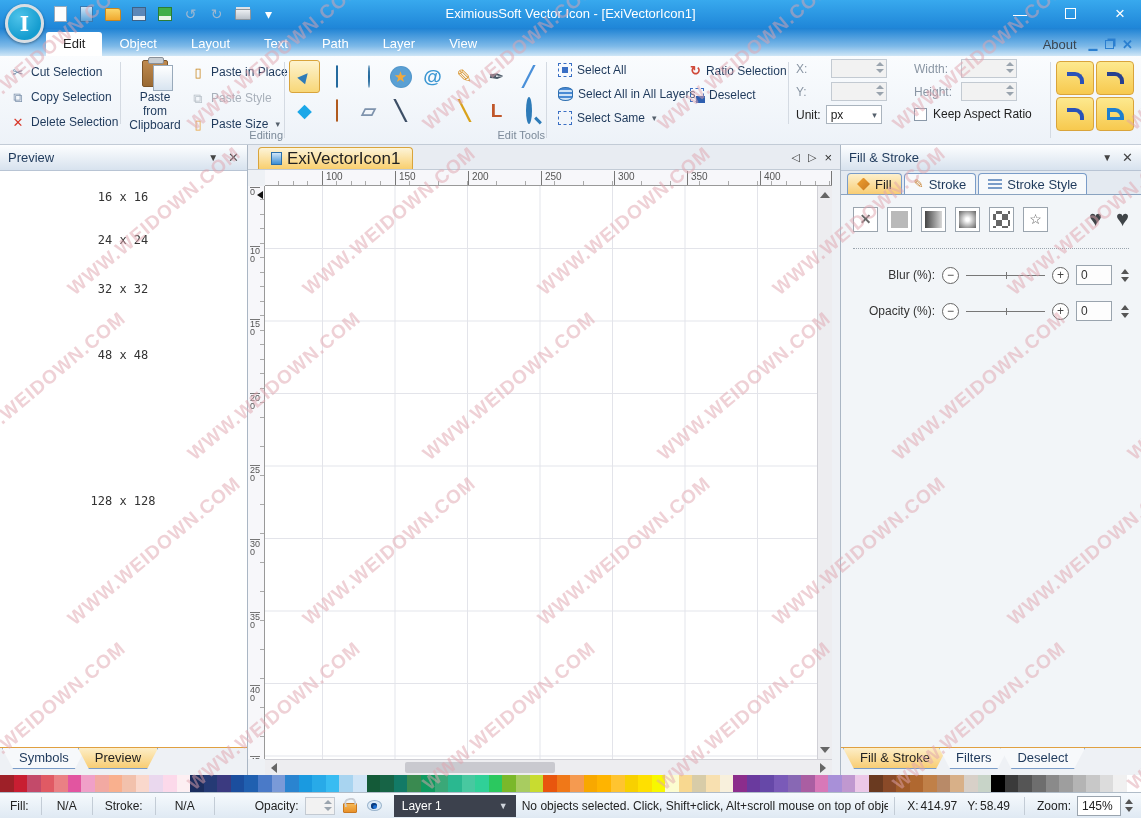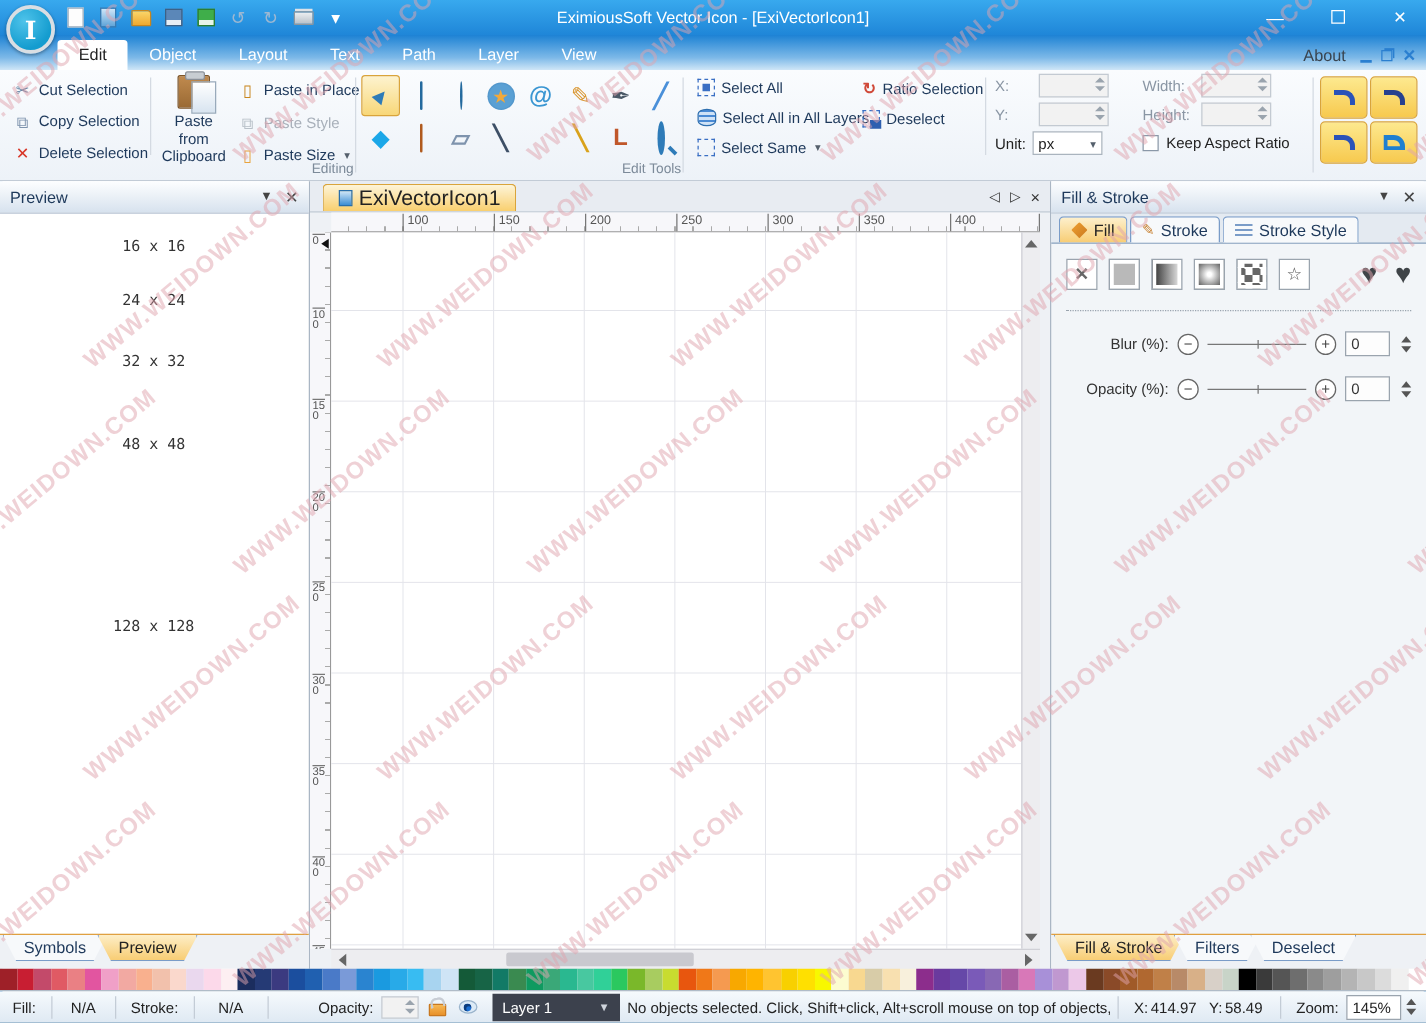--- a/index.html
+++ b/index.html
@@ -175,21 +175,21 @@
   .spin2 .up { border-bottom:5px solid #555; }
   .spin2 .dn { border-top:5px solid #555; }
 
   
   .palette { position:absolute; left:0; top:775px; width:1141px; height:17px; display:flex; }
   .swatch { flex:1; height:100%; cursor:default; }
   .statusbar { position:absolute; left:0; top:792px; width:1141px; height:26px;
                background:linear-gradient(#f6fafd,#dfe9f3); border-top:1px solid #b0bcc8; display:flex; align-items:center; font-size:12px; color:#222; }
   .sb-sep { width:1px; height:18px; background:#c3ccd6; margin:0 6px; }
   .sb-item { padding:0 6px; white-space:nowrap; }
-  .layer-sel { width:102px; height:22px; background:#3c414d; color:#fff; display:flex; align-items:center; padding:0 8px; gap:6px; font-size:12px; cursor:default; }
+  .layer-sel { width:122px; height:22px; background:#3c414d; color:#fff; display:flex; align-items:center; padding:0 8px; gap:6px; font-size:12px; cursor:default; }
   .layer-sel .car { margin-left:auto; color:#cfd4dc; font-size:9px; }
   .sb-msg { flex:1; overflow:hidden; white-space:nowrap; padding:0 6px; }
   .lock-ic { width:13px; height:10px; background:linear-gradient(#f6b854,#e8912a); border:1px solid #c87820; border-radius:1px; position:relative; margin-top:4px; }
   .lock-ic::before { content:""; position:absolute; left:0px; top:-6px; width:8px; height:6px; border:2px solid #c8cdd4; border-bottom:none; border-radius:5px 5px 0 0; transform:rotate(-12deg); }
   .eye-ic { width:15px; height:11px; background:#dceaf6; border:1px solid #9ab4cc; border-radius:50%; display:flex; align-items:center; justify-content:center; }
   .eye-ic::before { content:""; width:6px; height:6px; border-radius:50%; background:#1a6fd4; box-shadow:inset 1px 1px 0 1px #0c3c7c; }
   .zoom-box { width:44px; height:20px; background:#fff; border:1px solid #9aa4ae; font-size:12px; padding:2px 4px; }
   .opac-spin { width:30px; height:18px; background:#f2f2f2; border:1px solid #c3cad2; position:relative; }
 
   

